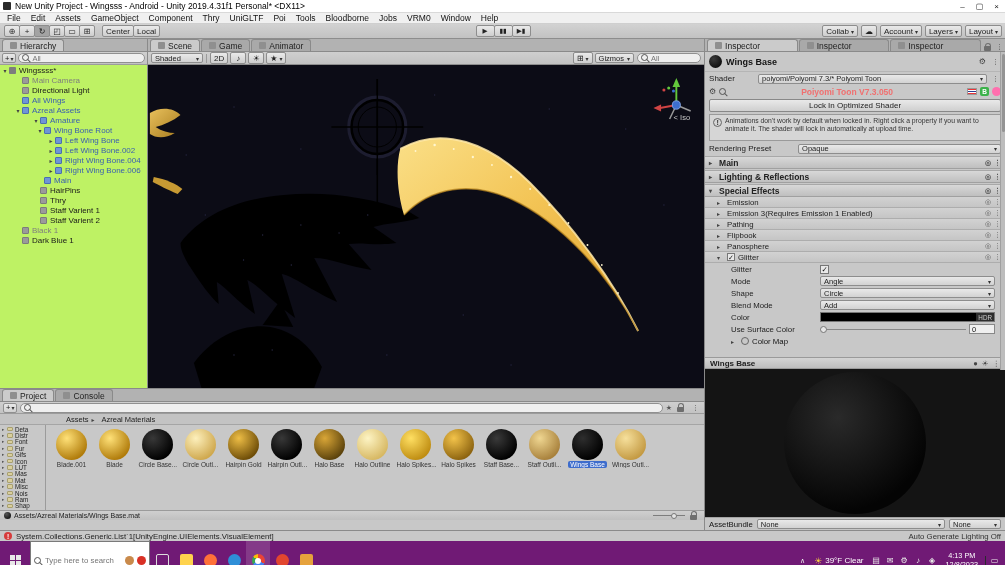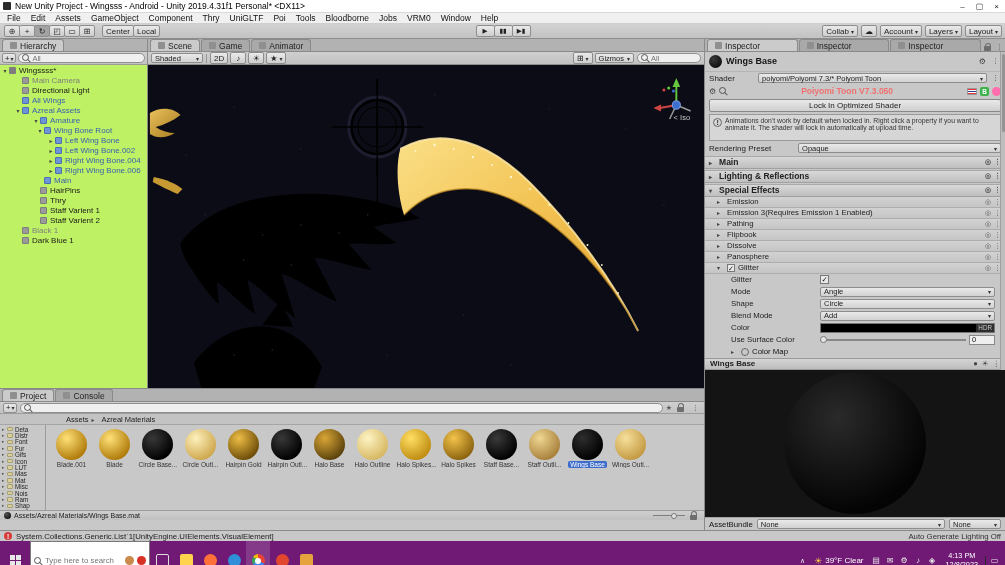--- a/index.html
+++ b/index.html
@@ -855,29 +855,20 @@
         <div class="subsec">
           <span class="tarr8">▸</span>
 
           <span>Flipbook</span>
           <span class="row-icos">
             <span>◎</span>
             <span>⋮</span>
           </span>
         </div>
 
-        <div class="subsec">
-          <span class="tarr8">▸</span>
-
-          <span>Dissolve</span>
-          <span class="row-icos">
-            <span>◎</span>
-            <span>⋮</span>
-          </span>
-        </div>
 
         <div class="subsec">
           <span class="tarr8">▸</span>
 
           <span>Panosphere</span>
           <span class="row-icos">
             <span>◎</span>
             <span>⋮</span>
           </span>
         </div>

